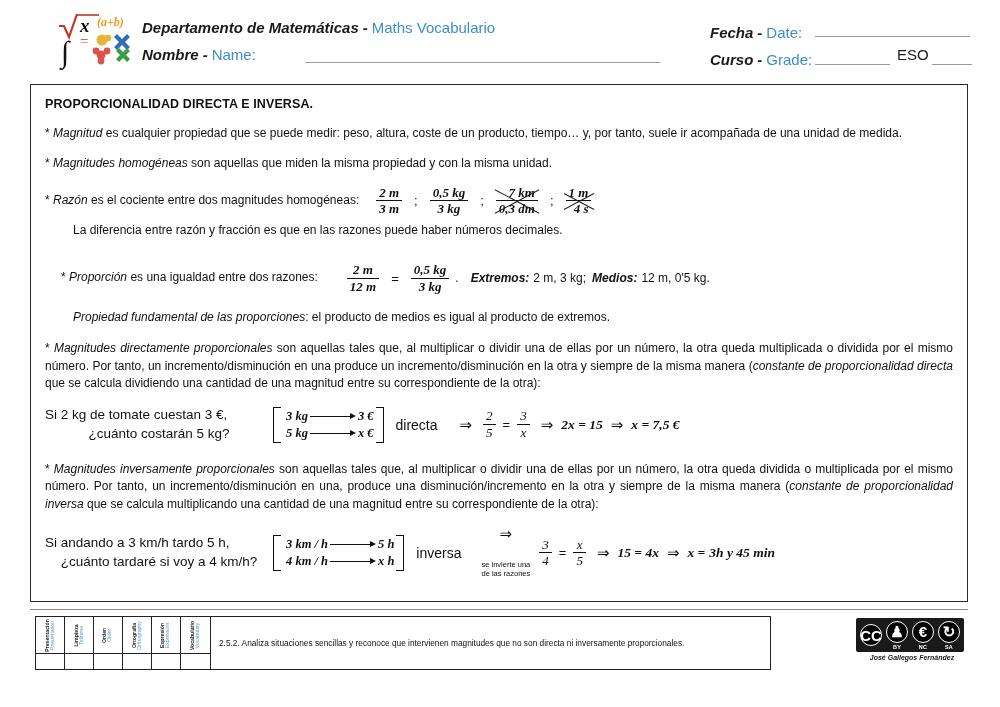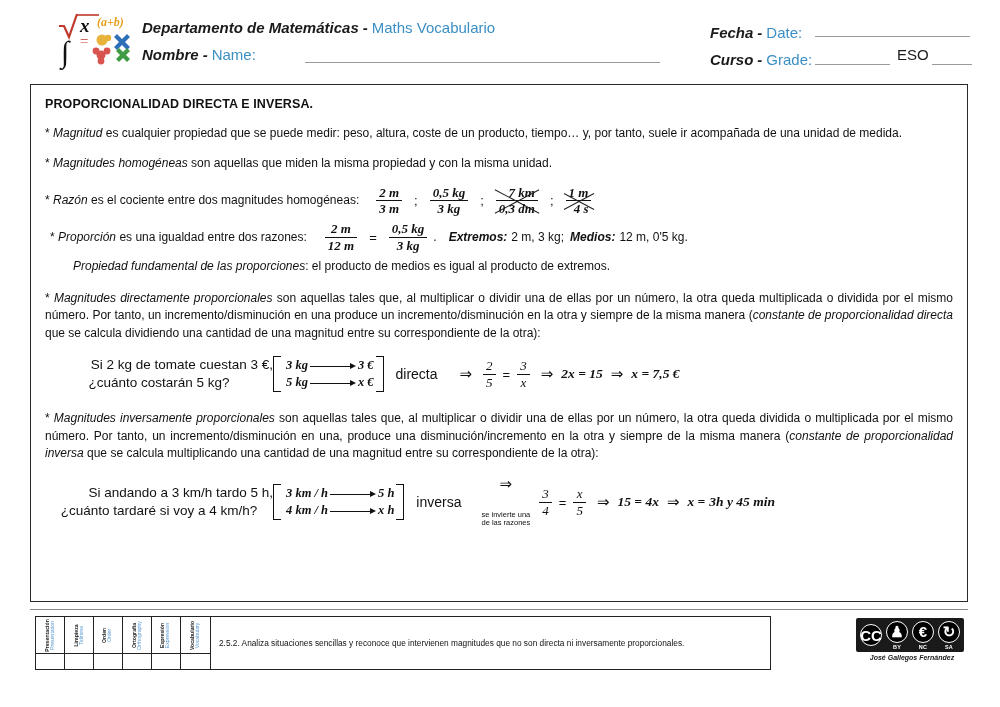--- a/index.html
+++ b/index.html
@@ -58,21 +58,21 @@
   .crossed::before,.crossed::after{
     content:"";position:absolute;left:-4px;top:50%;width:calc(100% + 8px);
     height:0;border-top:1px solid #222;transform-origin:center;
   }
   .crossed::before{transform:rotate(-28deg);}
   .crossed::after{transform:rotate(28deg);}
 
   
   .example{display:flex;align-items:center;margin:0 0 6px 0;font-size:13px;}
   .ex-text{width:228px;font-size:13.5px;line-height:1.35;}
-  .ex-text .l1{display:block;text-align:right;}
+  .ex-text .l1{display:block;}
   .ex-text .l2{display:block;text-align:center;}
   .brace{
     position:relative;display:flex;flex-direction:column;justify-content:center;
     padding:1px 6px 1px 9px;margin-right:10px;
   }
   .brace::before{
     content:"";position:absolute;left:0;top:0;bottom:0;width:7px;
     border-left:1.2px solid #111;border-top:1.2px solid #111;border-bottom:1.2px solid #111;
   }
   .brace::after{
@@ -213,23 +213,24 @@
         <span class="num mi">7 km</span>
         <span class="den mi">0,3 dm</span>
       </span>
       <span class="sep">;</span>
       <span class="frac crossed">
         <span class="num mi">1 m</span>
         <span class="den mi">4 s</span>
       </span>
     </div>
 
+    <p class="para indent" style="margin-bottom:14px;">La diferencia entre razón y fracción es que en las razones puede haber números decimales.</p>
 
     <div class="frac-row" style="margin-bottom:6px;">
-      <span class="para" style="margin:5px;">
+      <span class="para" style="margin:16px;">
         <span>*</span>
         <span class="it">Proporción</span><span> es una igualdad entre dos razones:</span>
       </span>
       <span style="display:inline-block;width:10px;"></span>
       <span class="frac">
         <span class="num mi">2 m</span>
         <span class="den mi">12 m</span>
       </span>
       <span class="sep">=</span>
       <span class="frac">

